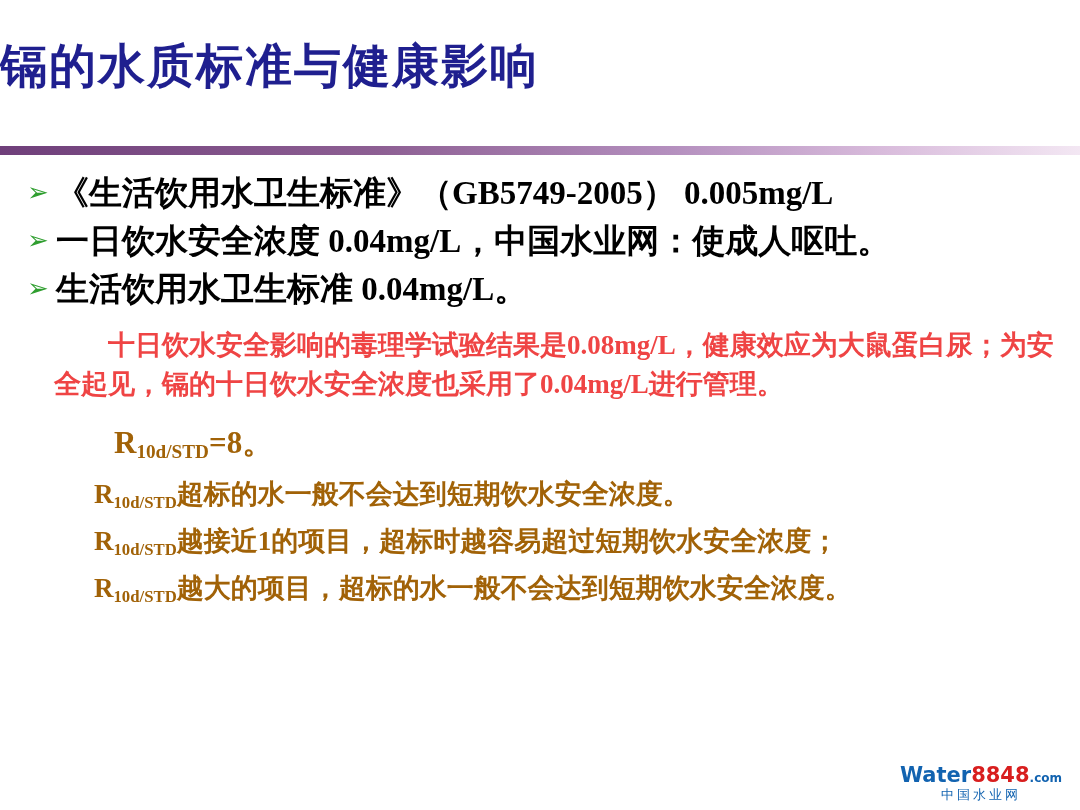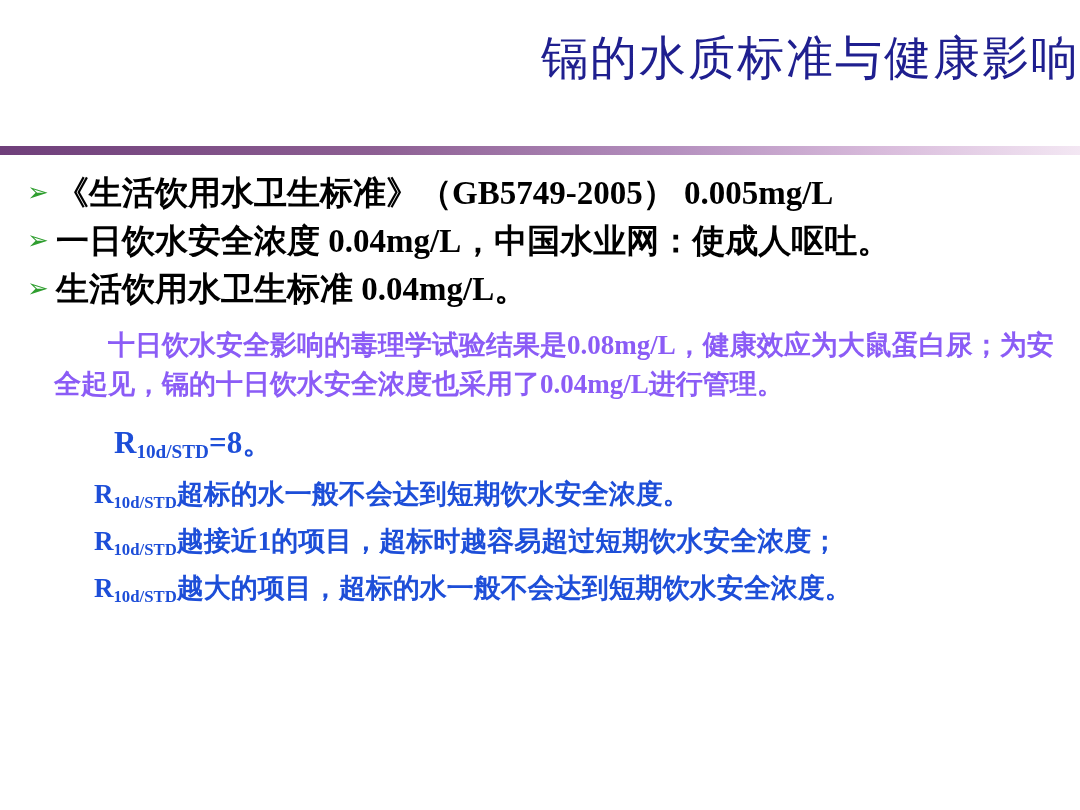--- a/index.html
+++ b/index.html
@@ -14,27 +14,27 @@
     overflow: hidden;
     position: relative;
   }
   .slide {
     position: relative;
     width: 1080px;
     height: 810px;
     box-sizing: border-box;
   }
   .title {
-    text-align: right;
-    font-family: "DejaVu Sans", "Liberation Sans", sans-serif;
-    font-weight: normal;
+    text-align: left;
+    font-family: "DejaVu Sans", "Liberation Sans", sans-serif;
+    font-weight: bold;
     font-size: 47px;
     color: #1f1f8f;
     letter-spacing: 2px;
-    padding-top: 32px;
+    padding-top: 40px;
     line-height: 1.1;
   }
   .divider-wrap {
     position: absolute;
     top: 146px;
     left: 0;
     width: 1080px;
     height: 16px;
   }
   .divider {
@@ -76,33 +76,33 @@
     font-family: "Liberation Serif", "DejaVu Serif", serif;
   }
   .bullet-text .sub-line {
     display: block;
     padding-left: 32px;
     margin-top: 2px;
   }
   .para {
     font-size: 27px;
     line-height: 39px;
-    color: #8b5cf6;
+    color: #ef4444;
     font-weight: bold;
     margin: 14px 0 0 34px;
     text-indent: 54px;
     width: 1000px;
   }
   .formula-block {
     margin: 16px 0 0 60px;
   }
   .formula-line {
     font-size: 27px;
     line-height: 38px;
-    color: #1d4ed8;
+    color: #a16207;
     font-weight: bold;
     white-space: nowrap;
   }
   .formula-big {
     font-size: 31px;
     line-height: 46px;
     margin-left: 34px;
   }
   .rvar {
     font-family: "Liberation Serif", "DejaVu Serif", serif;
@@ -187,14 +187,18 @@
       </div>
 
       <div class="formula-line fline-indent">
         <span class="rvar"><span>R</span><sub>10d/STD</sub></span><span>越大的项目，超标的水一般不会达到短期饮水安全浓度。</span>
       </div>
 
     </div>
 
   </div>
 
+  <div class="watermark">
+    <div class="wm-top"><span class="wm-water">Water</span><span class="wm-num">8848</span><span class="wm-com">.com</span></div>
+    <div class="wm-bottom">中国水业网</div>
+  </div>
 
 </div>
 
 </body></html>

